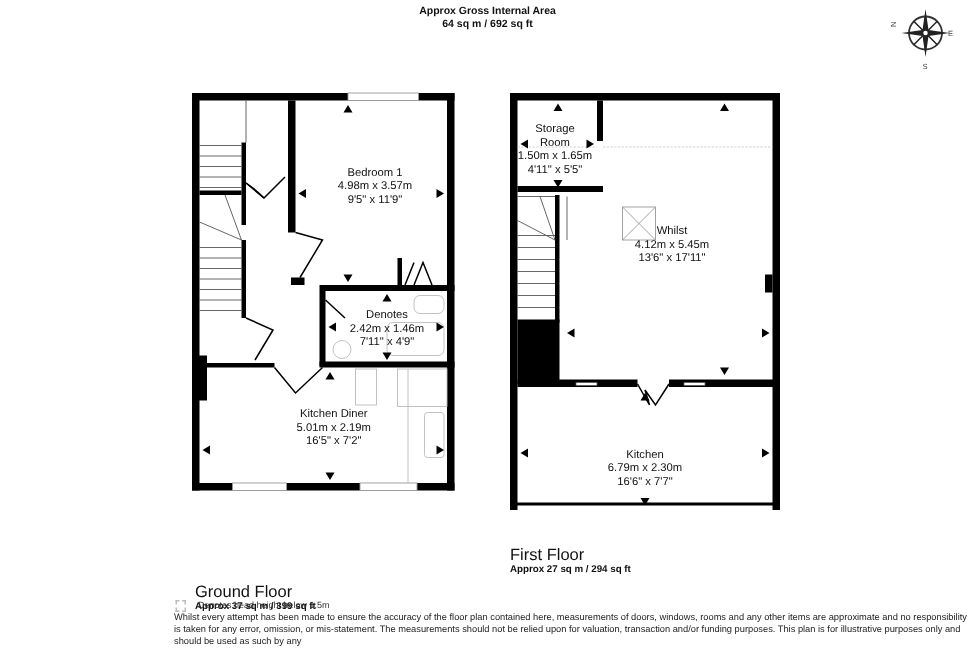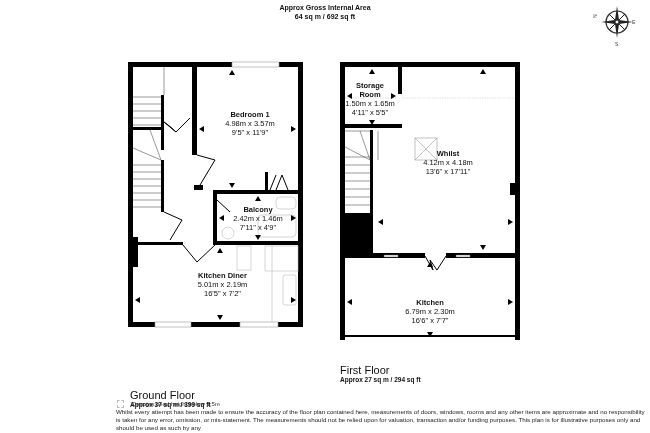--- a/index.html
+++ b/index.html
@@ -5,21 +5,21 @@
   html, body { margin: 0; padding: 0; }
   body {
     width: 650px; height: 433px; background: #ffffff; position: relative; overflow: hidden;
     font-family: "Liberation Sans", sans-serif; color: #111;
   }
   .abs { position: absolute; }
   .header { left: 0; width: 650px; top: 3px; text-align: center; font-size: 7px; font-weight: bold; line-height: 9px; }
   .compass { left: 592px; top: 2px; width: 50px; height: 46px; }
   .plan { left: 0; top: 0; width: 650px; height: 433px; }
   .room-label { text-align: center; font-size: 7.5px; line-height: 9px; }
-  .room-label .name { font-weight: bold; }
+  .room-label .name { font-weight: normal; }
   .floor-title { font-size: 11px; }
   .floor-area { font-size: 6.5px; font-weight: bold; }
   .legend { left: 117px; top: 400px; font-size: 6px; color: #333; }
   .legend-box { display:inline-block; width:5px; height:6px; border:1px dashed #bbb; vertical-align: middle; margin-right: 8px; }
   .disclaimer { left: 116px; top: 408px; width: 530px; font-size: 6.2px; line-height: 8px; color: #222; }
 </style>
 </head>
 <body>
 
 <div class="abs header">
@@ -194,39 +194,39 @@
     <polygon points="513,302 508,299 508,305"></polygon>
   </g>
 </svg>
 
 <div class="abs room-label" style="left:210px; top:110px; width:80px;">
   <div class="name">Bedroom 1</div>
   <div>4.98m x 3.57m</div>
   <div>9'5" x 11'9"</div>
 </div>
 <div class="abs room-label" style="left:223px; top:205px; width:70px;">
-  <div class="name">Balcony</div>
+  <div class="name">Denotes</div>
   <div>2.42m x 1.46m</div>
   <div>7'11" x 4'9"</div>
 </div>
 <div class="abs room-label" style="left:180px; top:271px; width:85px;">
   <div class="name">Kitchen Diner</div>
   <div>5.01m x 2.19m</div>
   <div>16'5" x 7'2"</div>
 </div>
 
 <div class="abs room-label" style="left:342px; top:81px; width:56px;">
   <div class="name">Storage</div>
   <div class="name">Room</div>
   <div>1.50m x 1.65m</div>
   <div>4'11" x 5'5"</div>
 </div>
 <div class="abs room-label" style="left:408px; top:149px; width:80px;">
   <div class="name">Whilst</div>
-  <div>4.12m x 4.18m</div>
+  <div>4.12m x 5.45m</div>
   <div>13'6" x 17'11"</div>
 </div>
 <div class="abs room-label" style="left:390px; top:298px; width:80px;">
   <div class="name">Kitchen</div>
   <div>6.79m x 2.30m</div>
   <div>16'6" x 7'7"</div>
 </div>
 
 <div class="abs" style="left:130px; top:345px;margin-top:44px;">
   <div class="floor-title">Ground Floor</div>

